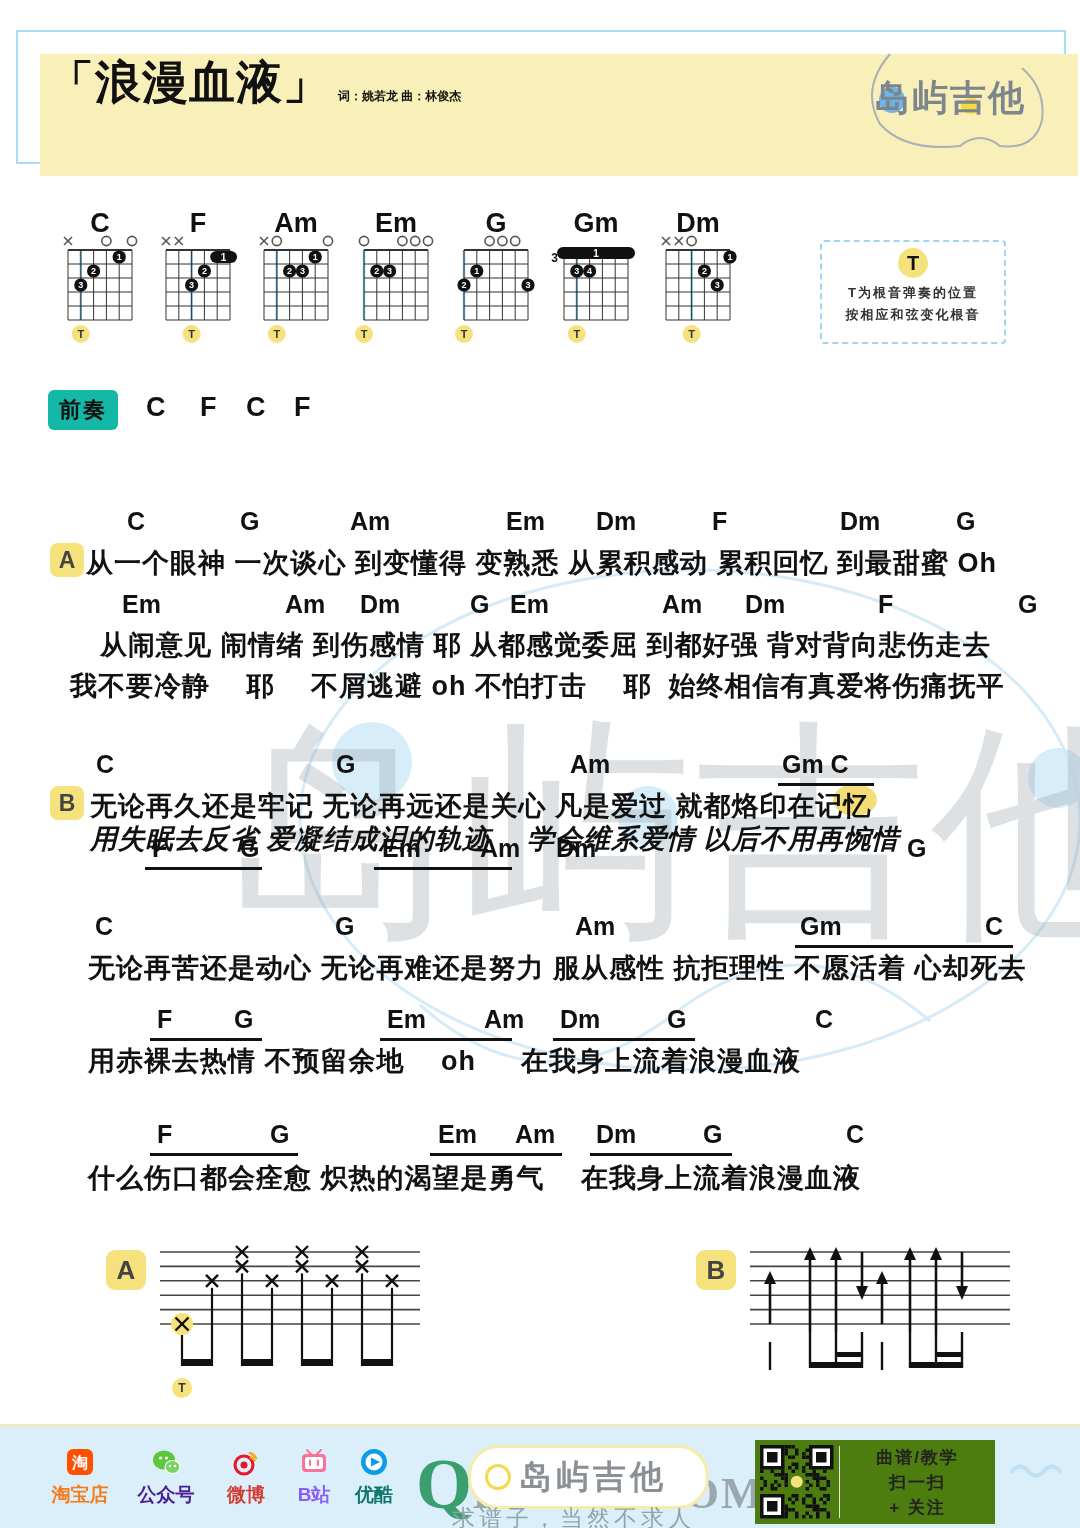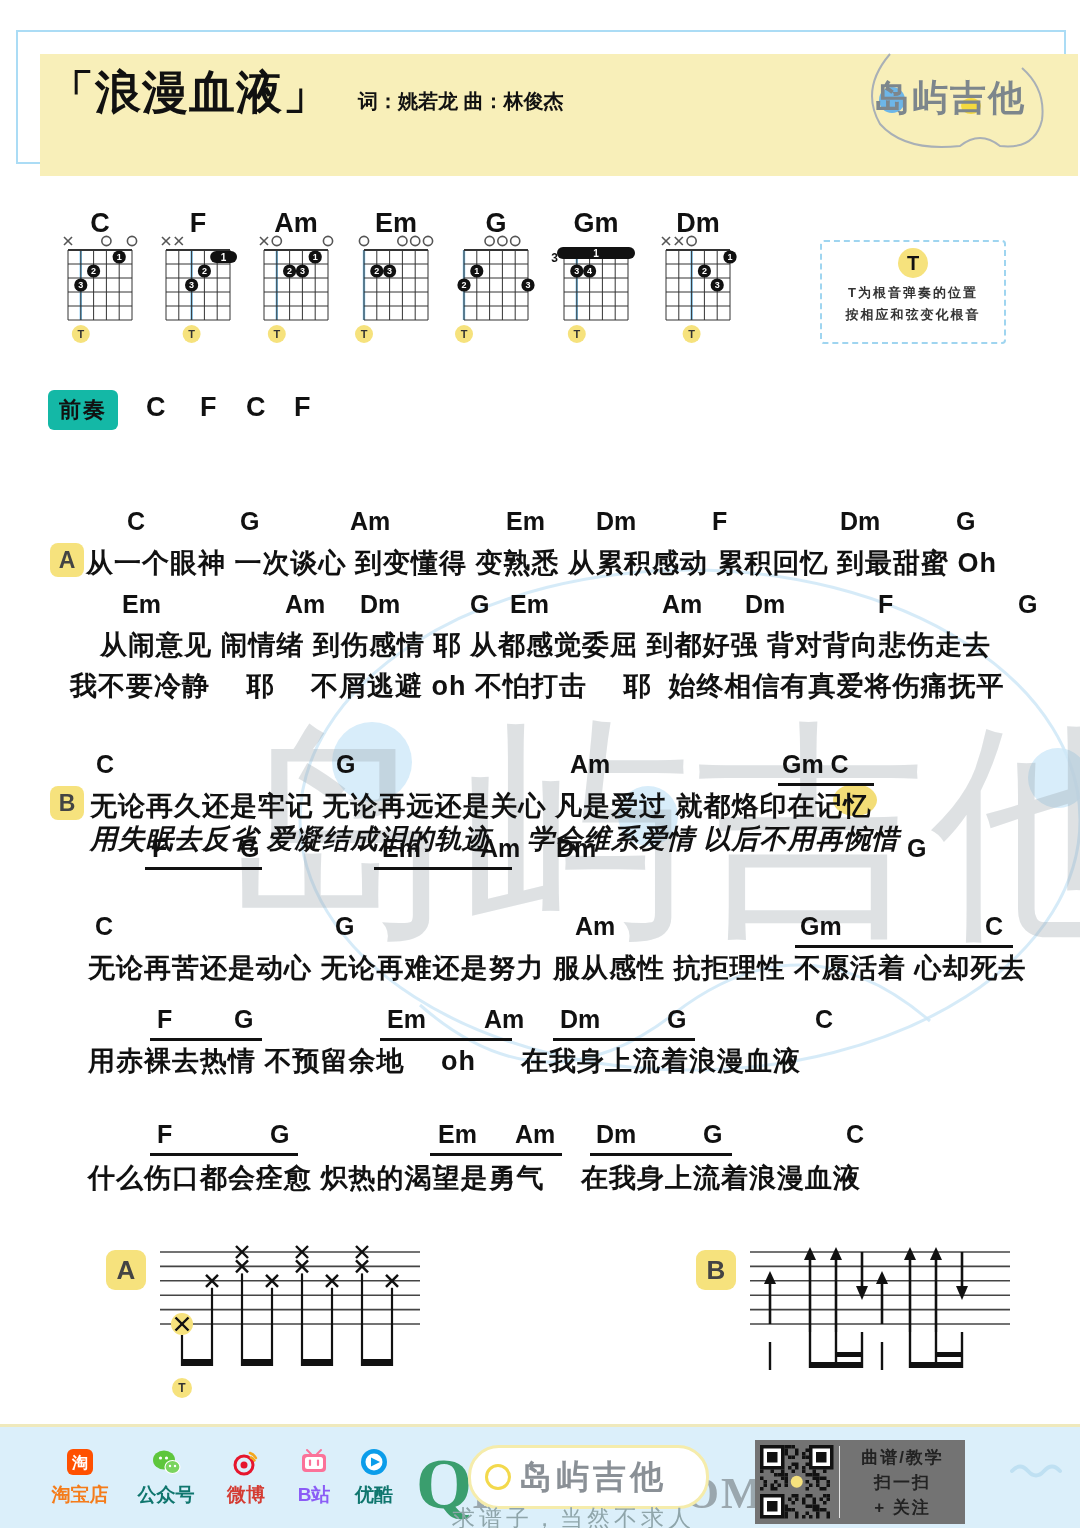--- a/index.html
+++ b/index.html
@@ -5,23 +5,23 @@
   html,body{margin:0;padding:0;background:#fff;}
   body{width:1080px;height:1528px;position:relative;overflow:hidden;
        font-family:"Liberation Sans","DejaVu Sans",sans-serif;color:#111;}
   .sheet{position:absolute;inset:0;}
   .abs{position:absolute;}
   
   .header{position:absolute;left:16px;top:30px;width:1046px;height:130px;
           background:#fff;border:2px solid #abdcf5;z-index:2;}
   .header::before{content:"";position:absolute;left:22px;top:22px;right:-14px;bottom:-14px;
           background:#f8efb9;z-index:-1;}
-  .title-row{position:absolute;left:30px;top:30px;display:flex;align-items:flex-end;}
+  .title-row{position:absolute;left:30px;top:20px;display:flex;align-items:flex-end;}
   .song-title{font-size:46px;font-weight:bold;letter-spacing:1px;}
-  .credits{font-size:20px;font-weight:600;margin-left:28px;padding-bottom:9px;text-align:center;}
+  .credits{font-size:12px;font-weight:600;margin-left:8px;padding-bottom:9px;text-align:center;}
   .meta{position:absolute;left:34px;top:84px;font-size:20px;font-weight:600;letter-spacing:1px;}
   
   .chord-row{position:absolute;left:0;top:206px;width:1080px;height:150px;}
   .chord-dia{position:absolute;top:0;}
   .tbox{position:absolute;left:820px;top:34px;width:182px;height:100px;
         border:2px dashed #9fd5f0;border-radius:4px;text-align:center;background:rgba(255,255,255,.6);}
   .tbox .tcircle{width:30px;height:30px;border-radius:50%;background:#f6e27d;margin:6px auto 4px;
         font-size:20px;font-weight:bold;line-height:30px;}
   .tbox .tline{font-size:13px;letter-spacing:2px;color:#333;line-height:22px;font-weight:600;}
   
@@ -44,21 +44,21 @@
   .f-item .lbl{font-size:19px;font-weight:bold;margin-top:1px;}
   .qwm{position:absolute;left:416px;top:16px;z-index:1;white-space:nowrap;
        font-family:"Liberation Serif","DejaVu Serif",serif;}
   .qwm .bigq{font-size:72px;font-weight:bold;color:#3a9e6e;}
   .qwm .rest{font-size:44px;font-weight:bold;color:#9aa7ae;letter-spacing:2px;}
   .capsule{position:absolute;left:468px;top:18px;width:235px;height:58px;background:#fff;
        border:3px solid #f5ecab;border-radius:31px;z-index:2;display:flex;align-items:center;}
   .capsule .ring{width:20px;height:20px;border:3px solid #f3d94c;border-radius:50%;margin:0 8px 0 14px;}
   .capsule .brand{font-size:33px;font-weight:bold;color:#8a9096;letter-spacing:4px;}
   .slogan{position:absolute;left:452px;top:76px;font-size:23px;color:#8fa5aa;letter-spacing:4px;z-index:3;}
-  .qrbox{position:absolute;left:755px;top:13px;width:210px;height:84px;background:#737373;display:flex;z-index:2;}
+  .qrbox{position:absolute;left:755px;top:13px;width:240px;height:84px;background:#4d7c0f;display:flex;z-index:2;}
   .qrbox .qr{margin:5px;}
   .qrbox .sep{border-left:1px solid #e2e2e2;margin:6px 0;}
   .qrbox .qtxt{flex:1;text-align:center;padding-top:5px;}
   .qrbox .qtxt div{font-size:17px;font-weight:bold;color:#222;line-height:25px;letter-spacing:2px;}
   .wm{position:absolute;left:0;top:0;z-index:0;pointer-events:none;}
   .logo-svg{position:absolute;right:14px;top:2px;}
 </style>
 </head>
 <body>
 
@@ -453,21 +453,21 @@
             <rect x="2" y="2" width="26" height="26" rx="6" fill="#ff5000"></rect>
             <text x="15" y="21" font-size="16" font-weight="bold" fill="#fff" text-anchor="middle">淘</text>
           </svg><div class="lbl" style="color:#f57c1a">淘宝店</div></div>
         <div class="f-item" style="left: 134px;"><svg width="30" height="30">
             <ellipse cx="13" cy="13" rx="11" ry="9.5" fill="#5ec63c"></ellipse>
             <circle cx="9.5" cy="11" r="1.6" fill="#fff"></circle>
             <circle cx="15.5" cy="11" r="1.6" fill="#fff"></circle>
             <ellipse cx="21.5" cy="20" rx="7.5" ry="6.5" fill="#7bd45f" stroke="#fff" stroke-width="1.2"></ellipse>
             <circle cx="19" cy="19" r="1.2" fill="#fff"></circle>
             <circle cx="24" cy="19" r="1.2" fill="#fff"></circle>
-          </svg><div class="lbl" style="color:#0f766e">公众号</div></div>
+          </svg><div class="lbl" style="color:#4c1d95">公众号</div></div>
         <div class="f-item" style="left: 214px;"><svg width="30" height="30">
             <circle cx="13" cy="18" r="9" fill="none" stroke="#e6162d" stroke-width="3"></circle>
             <circle cx="13" cy="18" r="3.5" fill="#e6162d"></circle>
             <path d="M19 6 a 11 11 0 0 1 6 5" stroke="#f5a81e" stroke-width="2.5" fill="none" stroke-linecap="round"></path>
             <path d="M20 10.5 a 6.5 6.5 0 0 1 3.5 3" stroke="#f5a81e" stroke-width="2.5" fill="none" stroke-linecap="round"></path>
           </svg><div class="lbl" style="color:#d43c33">微博</div></div>
         <div class="f-item" style="left: 282px;"><svg width="30" height="30">
             <line x1="8" y1="3" x2="12" y2="7" stroke="#fb7299" stroke-width="2" stroke-linecap="round"></line>
             <line x1="22" y1="3" x2="18" y2="7" stroke="#fb7299" stroke-width="2" stroke-linecap="round"></line>
             <rect x="3" y="7" width="24" height="18" rx="4" fill="#fb7299"></rect>

